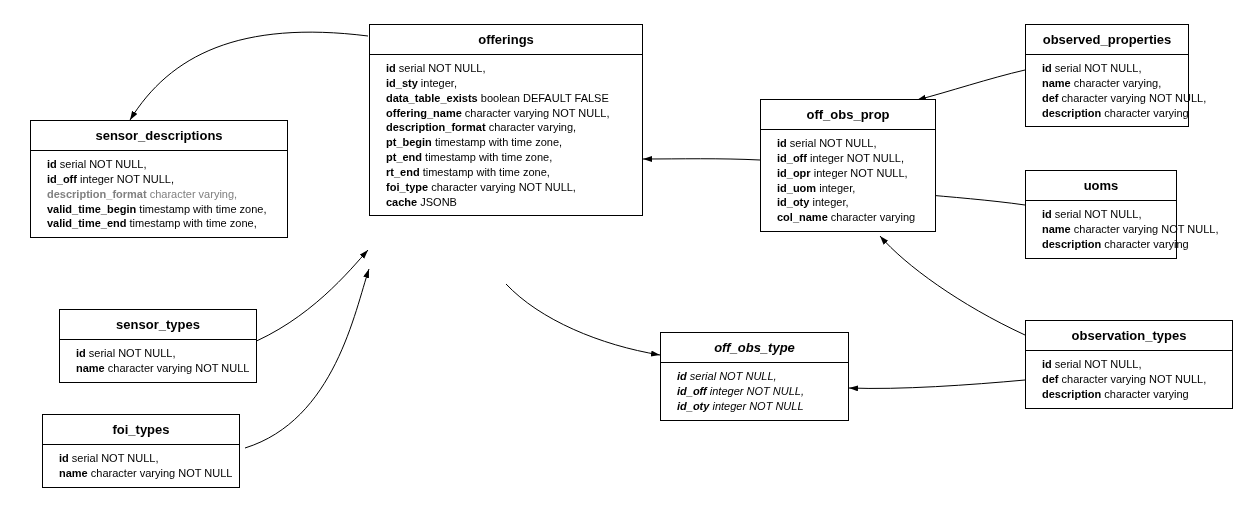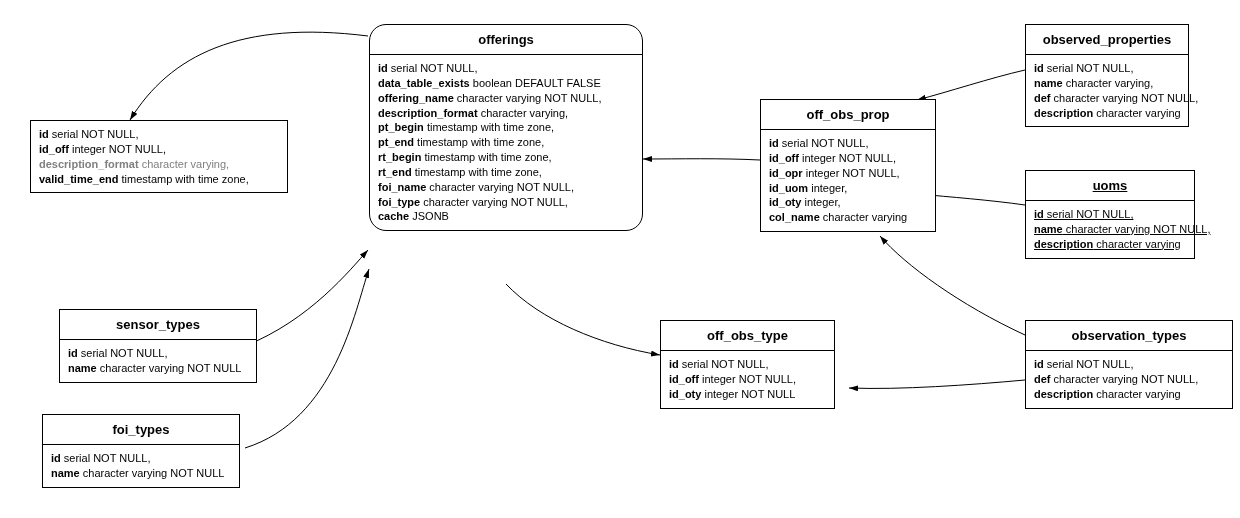--- a/index.html
+++ b/index.html
@@ -32,21 +32,21 @@
     font-weight: bold;
     font-size: 13px;
     text-align: center;
     padding: 7px 6px;
     box-sizing: border-box;
   }
   .entity .body {
     padding: 6px 8px;
     line-height: 1.35;
   }
-  .col { white-space: nowrap; }
+  .col { white-space: nowrap; margin-left: 8px; }
   .col b { font-weight: bold; }
 </style>
 </head>
 <body>
 
 <svg class="connectors">
   <defs>
     <marker id="arrow" markerWidth="10" markerHeight="10" refX="9" refY="3" orient="auto" markerUnits="strokeWidth">
       <path d="M0,0 L0,6 L9,3 z" fill="#000000"></path>
     </marker>
@@ -65,93 +65,94 @@
   <path d="M 1025 70 C 990 78, 948 92, 917 100" fill="none" stroke="#000" stroke-width="1" marker-end="url(#arrow)"></path>
 
   <path d="M 1025 205 C 990 200, 950 197, 918 194" fill="none" stroke="#000" stroke-width="1" marker-end="url(#arrow)"></path>
 
   <path d="M 1025 335 C 960 305, 905 265, 880 236" fill="none" stroke="#000" stroke-width="1" marker-end="url(#arrow)"></path>
 
   <path d="M 1025 380 C 970 385, 900 390, 849 388" fill="none" stroke="#000" stroke-width="1" marker-end="url(#arrow)"></path>
 </svg>
 
 <div class="entity" style="left:30px; top:120px; width:258px;">
+  <div class="title">sensor_descriptions</div>
   <div class="body">
       <div class="col"><b>id</b> serial NOT NULL,</div>
       <div class="col"><b>id_off</b> integer NOT NULL,</div>
       <div class="col" style="color: rgb(128, 128, 128);"><b>description_format</b> character varying,</div>
+      <div class="col"><b>valid_time_begin</b> timestamp with time zone,</div>
       <div class="col"><b>valid_time_end</b> timestamp with time zone,</div>
     </div>
 </div>
 
 <div class="entity" style="left:59px; top:309px; width:198px;">
   <div class="title">sensor_types</div>
   <div class="body">
       <div class="col"><b>id</b> serial NOT NULL,</div>
       <div class="col"><b>name</b> character varying NOT NULL</div>
     </div>
 </div>
 
 <div class="entity" style="left:42px; top:414px; width:198px;">
   <div class="title">foi_types</div>
   <div class="body">
       <div class="col"><b>id</b> serial NOT NULL,</div>
       <div class="col"><b>name</b> character varying NOT NULL</div>
     </div>
 </div>
 
-<div class="entity" style="left:369px; top:24px; width:274px;border-radius:17px;">
+<div class="entity" style="left:369px; top:24px; width:274px;">
   <div class="title">offerings</div>
   <div class="body">
       <div class="col"><b>id</b> serial NOT NULL,</div>
+      <div class="col"><b>id_sty</b> integer,</div>
       <div class="col"><b>data_table_exists</b> boolean DEFAULT FALSE</div>
       <div class="col"><b>offering_name</b> character varying NOT NULL,</div>
       <div class="col"><b>description_format</b> character varying,</div>
       <div class="col"><b>pt_begin</b> timestamp with time zone,</div>
       <div class="col"><b>pt_end</b> timestamp with time zone,</div>
-      <div class="col"><b>rt_begin</b> timestamp with time zone,</div>
       <div class="col"><b>rt_end</b> timestamp with time zone,</div>
-      <div class="col"><b>foi_name</b> character varying NOT NULL,</div>
       <div class="col"><b>foi_type</b> character varying NOT NULL,</div>
       <div class="col"><b>cache</b> JSONB</div>
     </div>
 </div>
 
 <div class="entity" style="left:760px; top:99px; width:176px;">
   <div class="title">off_obs_prop</div>
   <div class="body">
       <div class="col"><b>id</b> serial NOT NULL,</div>
       <div class="col"><b>id_off</b> integer NOT NULL,</div>
       <div class="col"><b>id_opr</b> integer NOT NULL,</div>
       <div class="col"><b>id_uom</b> integer,</div>
       <div class="col"><b>id_oty</b> integer,</div>
       <div class="col"><b>col_name</b> character varying</div>
     </div>
 </div>
 
-<div class="entity" style="left:660px; top:320px; width:175px;">
+<div class="entity" style="left:660px; top:332px; width:189px;font-style:italic;">
   <div class="title">off_obs_type</div>
   <div class="body">
       <div class="col"><b>id</b> serial NOT NULL,</div>
       <div class="col"><b>id_off</b> integer NOT NULL,</div>
       <div class="col"><b>id_oty</b> integer NOT NULL</div>
     </div>
 </div>
 
 <div class="entity" style="left:1025px; top:24px; width:164px;">
   <div class="title">observed_properties</div>
   <div class="body">
       <div class="col"><b>id</b> serial NOT NULL,</div>
       <div class="col"><b>name</b> character varying,</div>
       <div class="col"><b>def</b> character varying NOT NULL,</div>
       <div class="col"><b>description</b> character varying</div>
     </div>
 </div>
 
-<div class="entity" style="left:1025px; top:170px; width:170px;text-decoration:underline;">
+<div class="entity" style="left:1025px; top:170px; width:152px;">
   <div class="title">uoms</div>
   <div class="body">
       <div class="col"><b>id</b> serial NOT NULL,</div>
       <div class="col"><b>name</b> character varying NOT NULL,</div>
       <div class="col"><b>description</b> character varying</div>
     </div>
 </div>
 
 <div class="entity" style="left:1025px; top:320px; width:208px;">
   <div class="title">observation_types</div>

